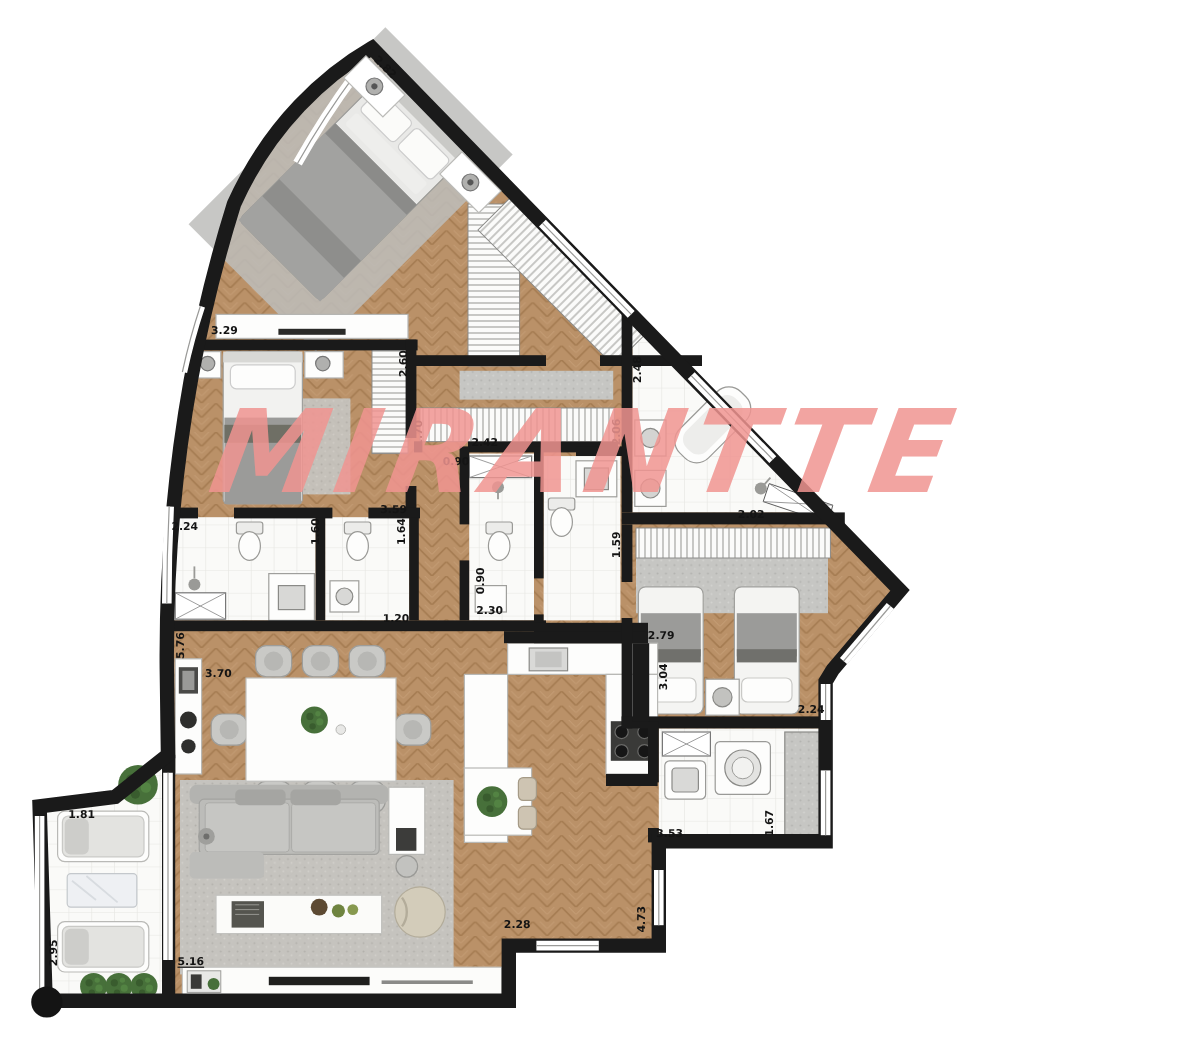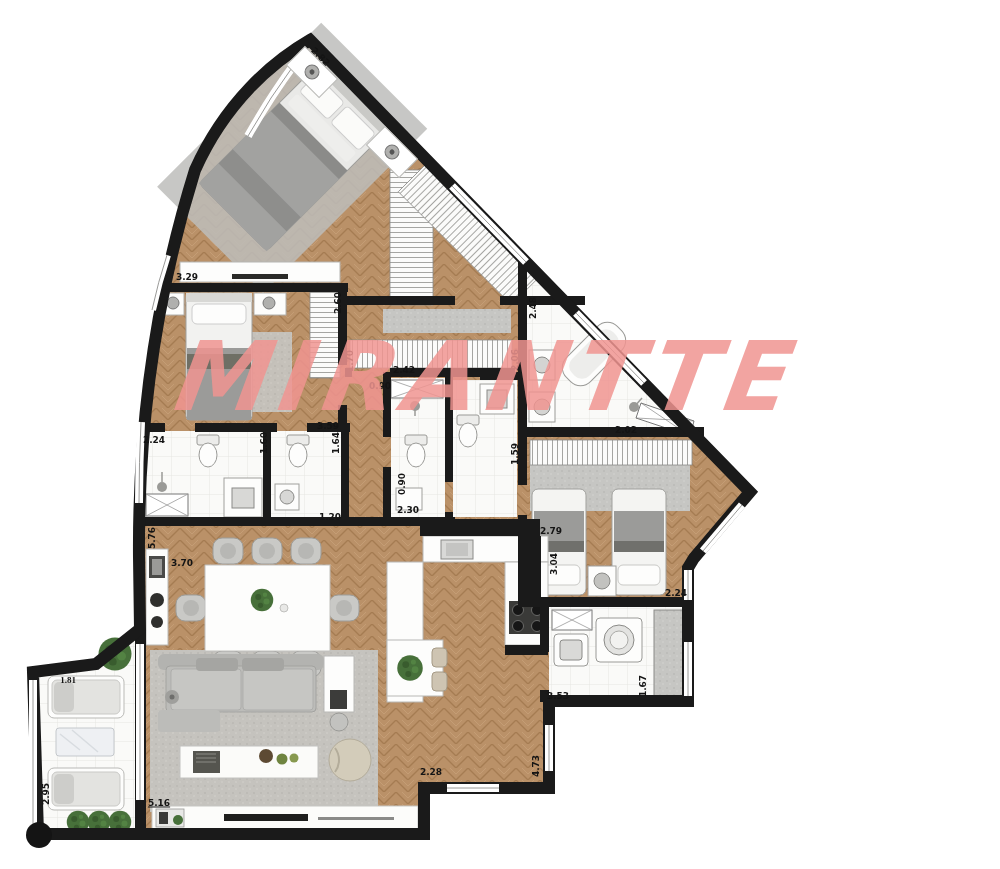--- a/index.html
+++ b/index.html
@@ -376,20 +376,20 @@
       <span class="dim" style="left: 402px; top: 484px; transform: translate(-50%, -50%) rotate(-90deg);">0.90</span>
       <span class="dim" style="left: 330px; top: 517px; transform: translate(-50%, -50%) rotate(0deg);">1.20</span>
       <span class="dim" style="left: 515px; top: 454px; transform: translate(-50%, -50%) rotate(-90deg);">1.59</span>
       <span class="dim" style="left: 182px; top: 531px; transform: translate(-50%, -50%) rotate(0deg); margin-top: 32px;">3.70</span>
       <span class="dim" style="left: 152px; top: 538px; transform: translate(-50%, -50%) rotate(-90deg);">5.76</span>
       <span class="dim" style="left: 551px; top: 531px; transform: translate(-50%, -50%) rotate(0deg);">2.79</span>
       <span class="dim" style="left: 554px; top: 564px; transform: translate(-50%, -50%) rotate(-90deg);">3.04</span>
       <span class="dim" style="left: 676px; top: 593px; transform: translate(-50%, -50%) rotate(0deg);">2.24</span>
       <span class="dim" style="left: 558px; top: 696px; transform: translate(-50%, -50%) rotate(0deg);">3.53</span>
       <span class="dim" style="left: 643px; top: 686px; transform: translate(-50%, -50%) rotate(-90deg);">1.67</span>
-      <span class="dim" style="left: 68px; top: 680px; transform: translate(-50%, -50%) rotate(0deg); font-family: Liberation Serif, serif;">1.81</span>
+      <span class="dim" style="left: 68px; top: 680px; transform: translate(-50%, -50%) rotate(0deg);">1.81</span>
       <span class="dim" style="left: 46px; top: 794px; transform: translate(-50%, -50%) rotate(-90deg);">2.95</span>
       <span class="dim" style="left: 159px; top: 803px; transform: translate(-50%, -50%) rotate(0deg); text-decoration: underline;">5.16</span>
       <span class="dim" style="left: 431px; top: 772px; transform: translate(-50%, -50%) rotate(0deg);">2.28</span>
       <span class="dim" style="left: 536px; top: 766px; transform: translate(-50%, -50%) rotate(-90deg);">4.73</span>
     </div>
 <div class="watermark">MIRANTTE</div>
 </div>
 
 </body></html>

